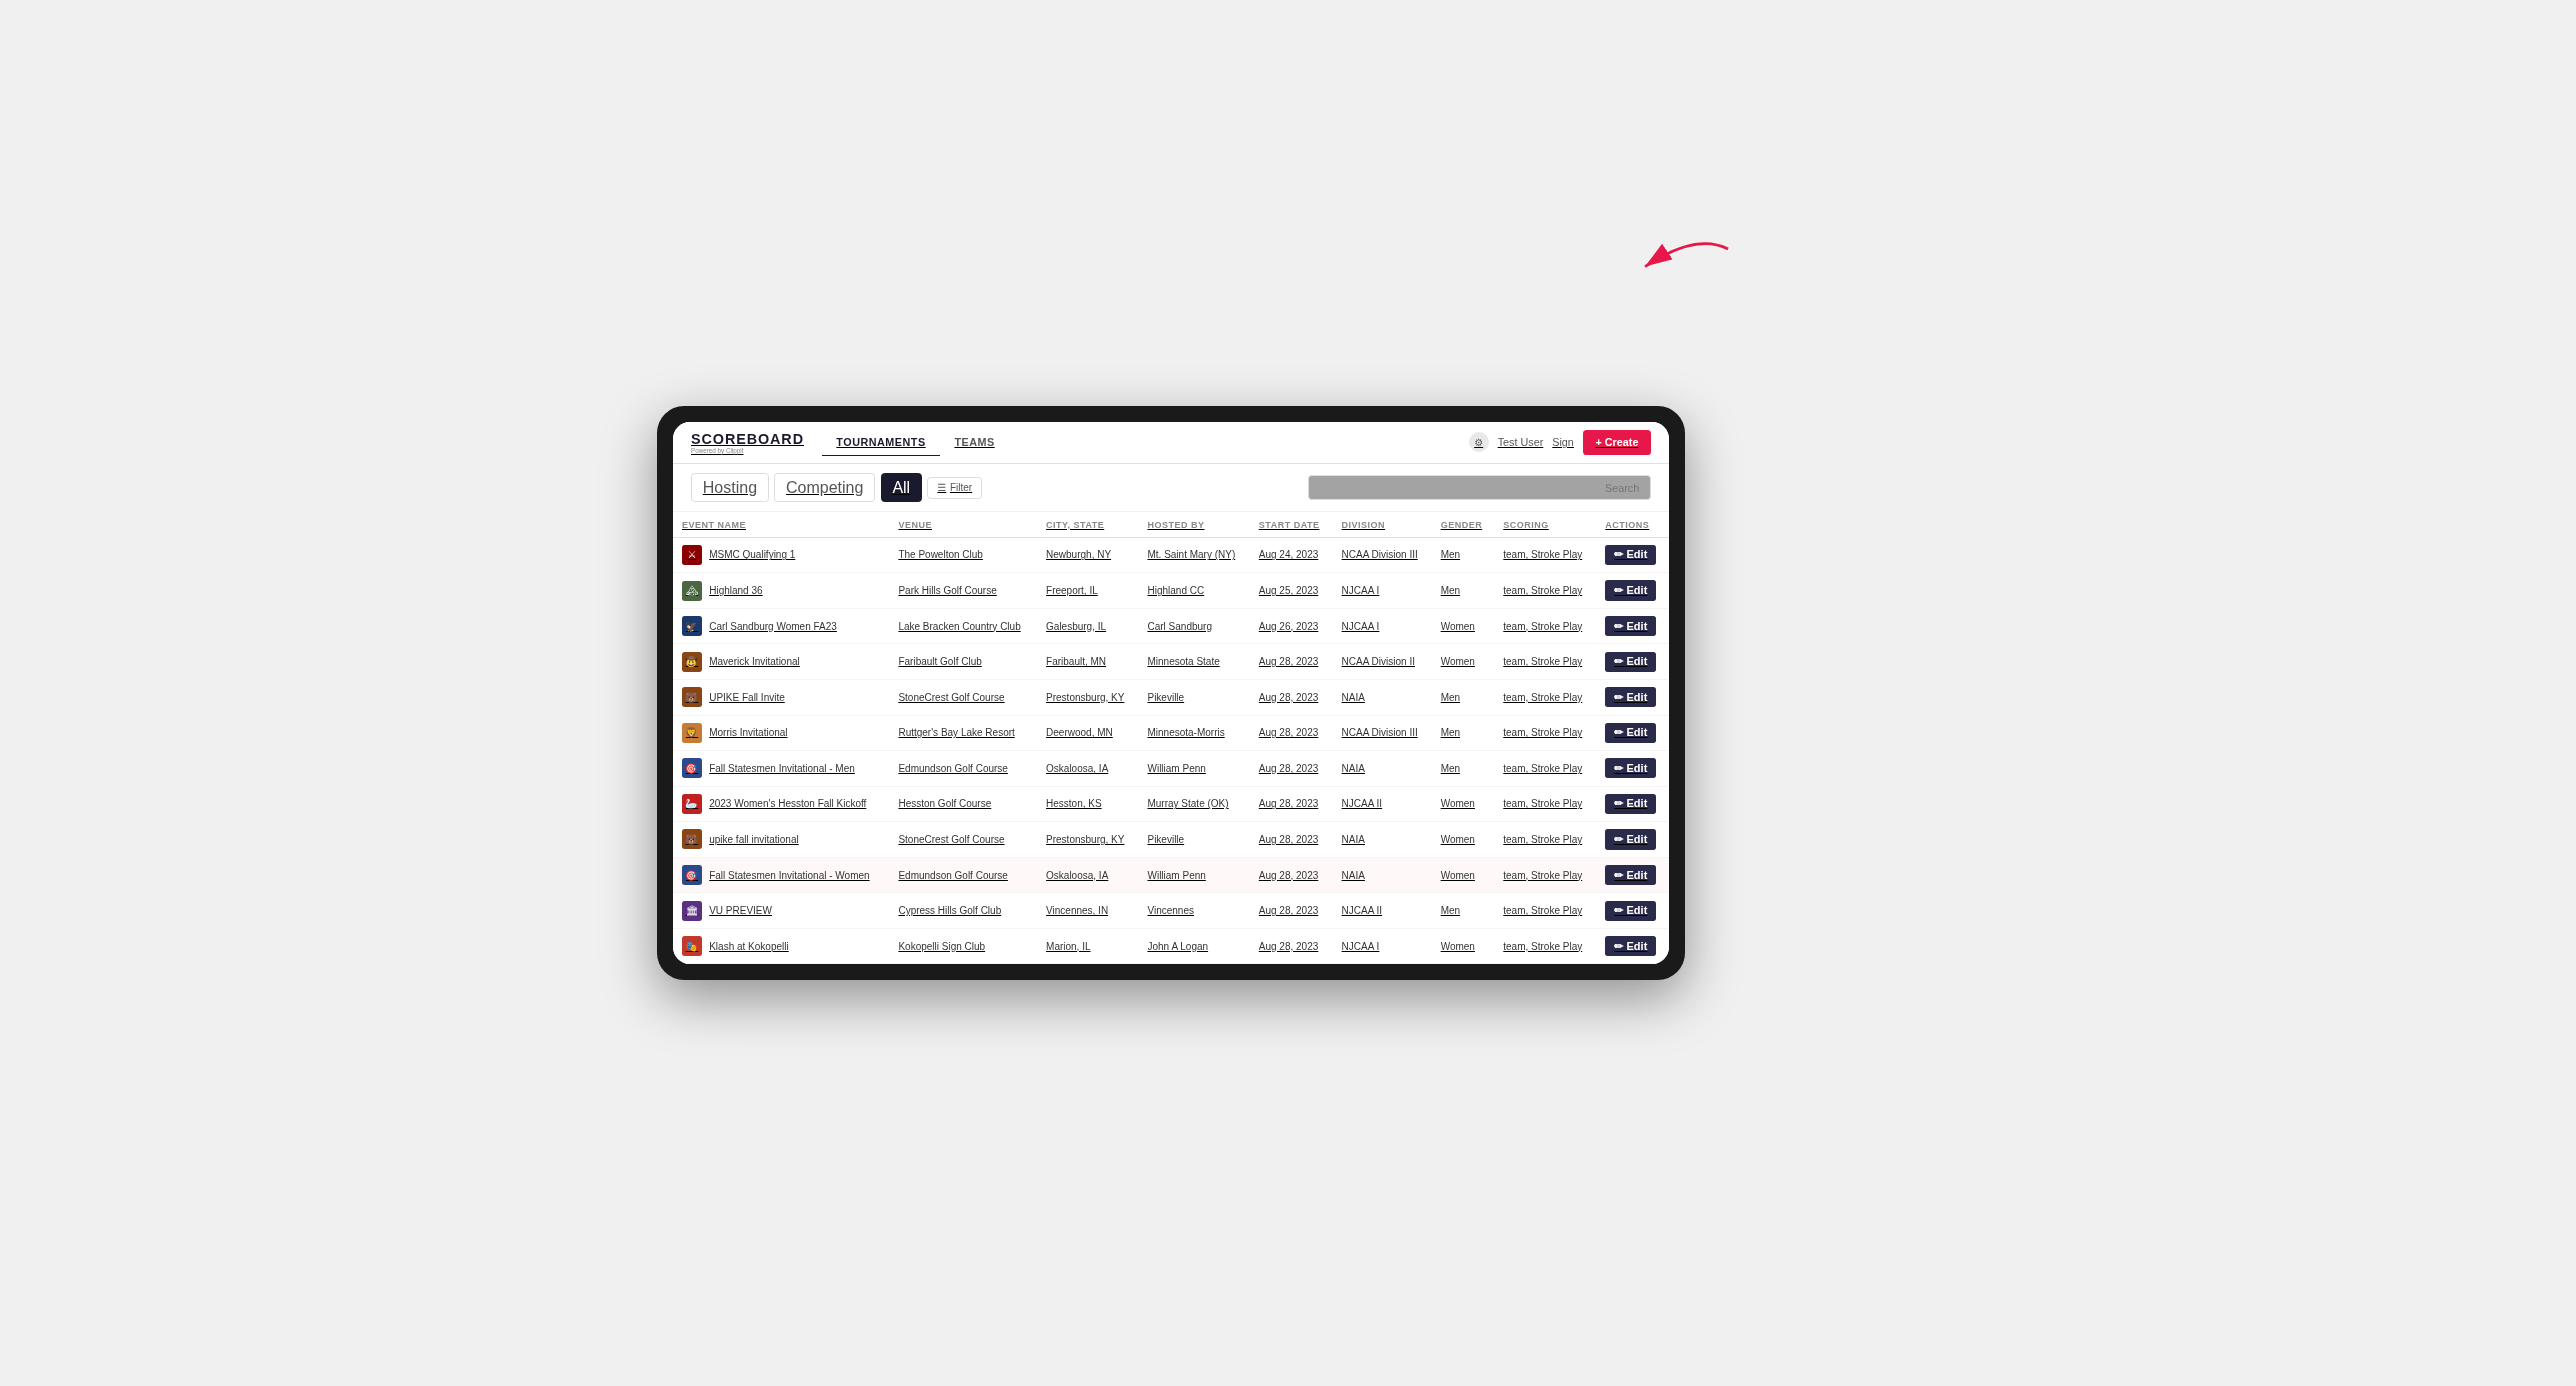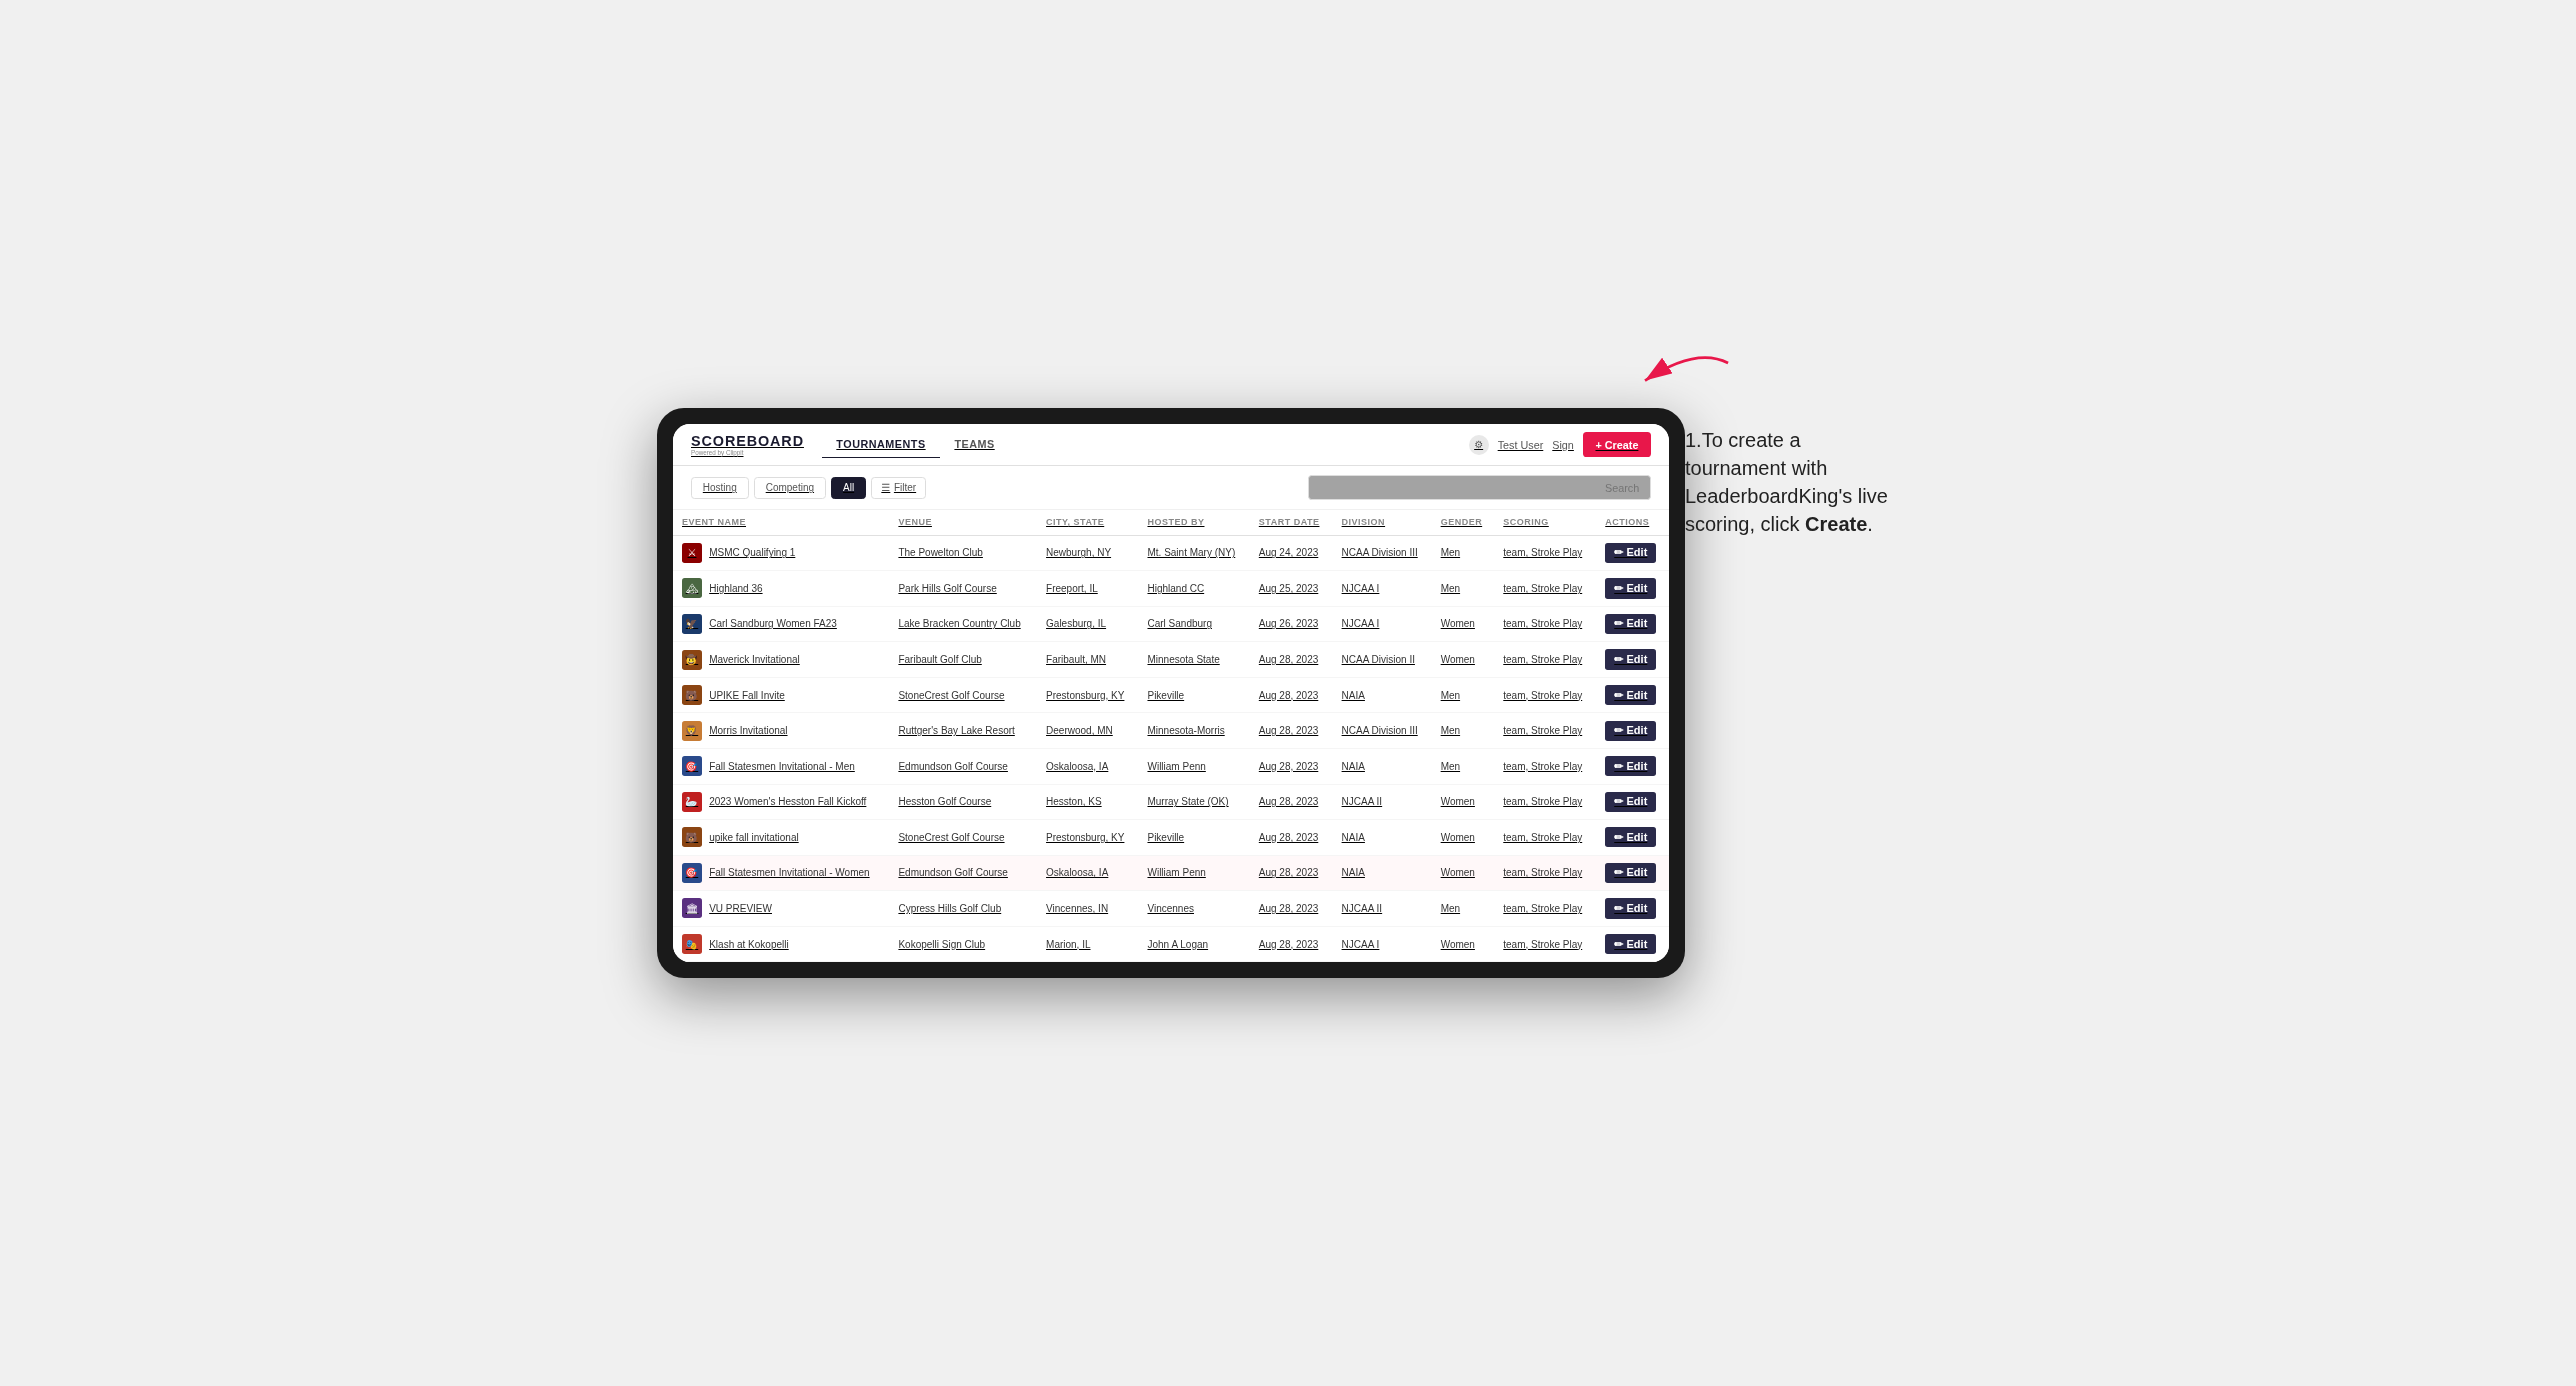--- a/index.html
+++ b/index.html
@@ -142,21 +142,21 @@
       display: flex;
       align-items: center;
       gap: 5.4px;
     }
 
     .filter-btn {
       padding: 4.5px 10.8px;
       border: 0.9px solid #ddd;
       border-radius: 3.6px;
       background: #fff;
-      font-size: 10px;
+      font-size: 16px;
       color: #555;
       cursor: pointer;
     }
 
     .filter-btn.active {
       background: #1a1a2e;
       color: #fff;
       border-color: #1a1a2e;
     }
 
@@ -568,23 +568,20 @@
                 </td>
               </tr>
             </tbody>
         </table>
       </div>
 
     </div>
   </div>
 
   <div class="annotation-area">
-    <p class="annotation-text">
-      1.To create a tournament with LeaderboardKing's live scoring, click <strong>Create</strong>.
-    </p>
 
     <svg class="arrow-svg" viewBox="0 0 120 80" style="position:absolute; bottom:144px; left:-54px; transform: rotate(20deg);">
       <defs>
         <marker id="arrowhead" markerWidth="10" markerHeight="7" refX="10" refY="3.5" orient="auto">
           <polygon points="0 0, 10 3.5, 0 7" fill="#e8174a"></polygon>
         </marker>
       </defs>
       <path d="M100,10 Q60,5 20,60" stroke="#e8174a" stroke-width="3" fill="none" marker-end="url(#arrowhead)"></path>
     </svg>
   </div>

